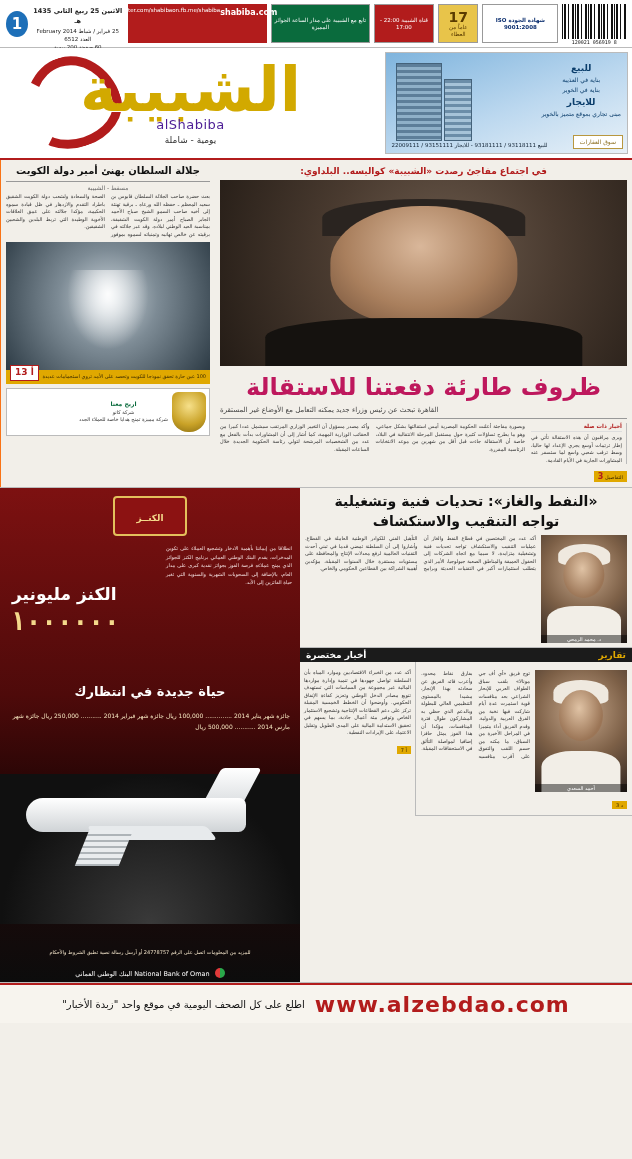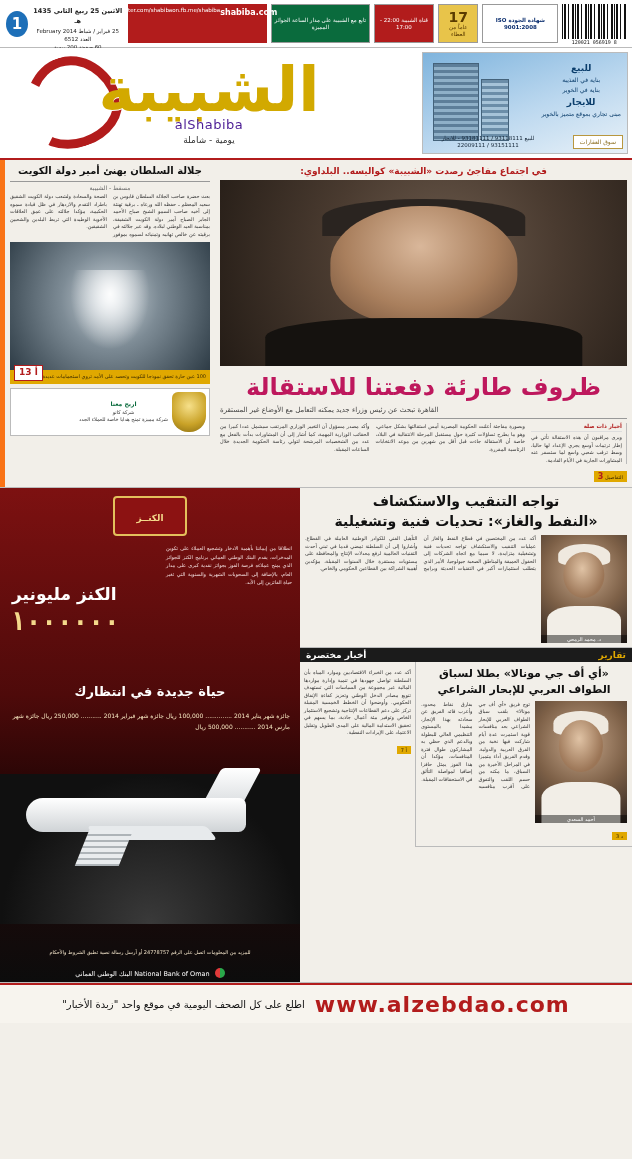--- a/index.html
+++ b/index.html
@@ -84,21 +84,21 @@
 
   
   .masthead {
     position: relative;
     height: 112px;
     background: #fff;
     border-bottom: 2px solid #b21c1c;
     display: flex;
   }
   .ad-left {
-    width: 206px;
+    width: 243px;
     margin: 4px;
     border: 1px solid #bbb;
     background: linear-gradient(160deg,#7fb4dd 0%, #bcd8ef 55%, #e8f1f8 100%);
     position: relative;
     overflow: hidden;
     font-size: 6px;
   }
   .ad-left .tower {
     position: absolute; left: 10px; top: 10px;
     width: 46px; height: 78px;
@@ -162,21 +162,21 @@
   .logo-sub {
     font-size: 9px; color: #333; margin-top: 3px; z-index: 2;
   }
 
   
   .content { position: relative; padding: 0; }
 
   .row1 { display: flex; border-bottom: 1px solid #bbb; }
   .col-right-news {
     width: 215px;
-    border-left: 5px solid #f97316;
+    border-left: 1px solid #f97316;
     padding: 4px 5px;
   }
   .headline-sm {
     font-size: 10px; font-weight: bold; color: #111;
     text-align: center; line-height: 1.4;
     border-bottom: 1px solid #999; padding-bottom: 3px;
   }
   .kicker-line {
     font-size: 6px; color: #666; text-align: center; margin: 2px 0;
   }
@@ -532,41 +532,40 @@
         </div>
       </div>
 
     </div>
 
     <div class="row2">
 
       <div class="col2">
 
         <div class="story">
+          <div class="story-title">«النفط والغاز»: تحديات فنية وتشغيلية</div>
           <div class="story-title">تواجه التنقيب والاستكشاف</div>
-          <div class="story-title">«النفط والغاز»: تحديات فنية وتشغيلية</div>
           <div class="story-flex">
             <div class="portrait">
               <div class="turban"></div>
               <div class="head"></div>
               <div class="robe"></div>
               <div class="cap">د. محمد الرمحي</div>
             </div>
             <div class="txt-col twocol">أكد عدد من المختصين في قطاع النفط والغاز أن عمليات التنقيب والاستكشاف تواجه تحديات فنية وتشغيلية متزايدة، لا سيما مع اتجاه الشركات إلى الحقول العميقة والمناطق الصعبة جيولوجيا، الأمر الذي يتطلب استثمارات أكبر في التقنيات الحديثة وبرامج التأهيل الفني للكوادر الوطنية العاملة في القطاع. وأشاروا إلى أن السلطنة تمضي قدما في تبني أحدث التقنيات العالمية لرفع معدلات الإنتاج والمحافظة على مستويات مستقرة خلال السنوات المقبلة، مؤكدين أهمية الشراكة بين القطاعين الحكومي والخاص.</div>
           </div>
         </div>
 
         <div class="sec-header">
           <span class="tag">تقارير</span>
           <span>أخبار مختصرة</span>
         </div>
 
         <div class="row3">
           <div class="story" style="flex:1">
-            <div class="story-title" style="font-size:11px">«أي أف جي مونالا» بطلا لسباق الطواف العربي للإبحار الشراعي</div>
             <div class="story-flex">
               <div class="portrait p2">
                 <div class="turban"></div>
                 <div class="head"></div>
                 <div class="robe"></div>
                 <div class="cap">أحمد السعدي</div>
               </div>
               <div class="txt-col twocol">توج فريق «أي أف جي مونالا» بلقب سباق الطواف العربي للإبحار الشراعي بعد منافسات قوية استمرت عدة أيام شاركت فيها نخبة من الفرق العربية والدولية. وقدم الفريق أداء متميزا في المراحل الأخيرة من السباق، ما مكنه من حسم اللقب والتفوق على أقرب منافسيه بفارق نقاط محدود. وأعرب قائد الفريق عن سعادته بهذا الإنجاز، مشيدا بالمستوى التنظيمي العالي للبطولة وبالدعم الذي حظي به المشاركون طوال فترة المنافسات، مؤكدا أن هذا الفوز يمثل حافزا إضافيا لمواصلة التألق في الاستحقاقات المقبلة.</div>
             </div>
             <div class="cont-badge">د 3</div>

